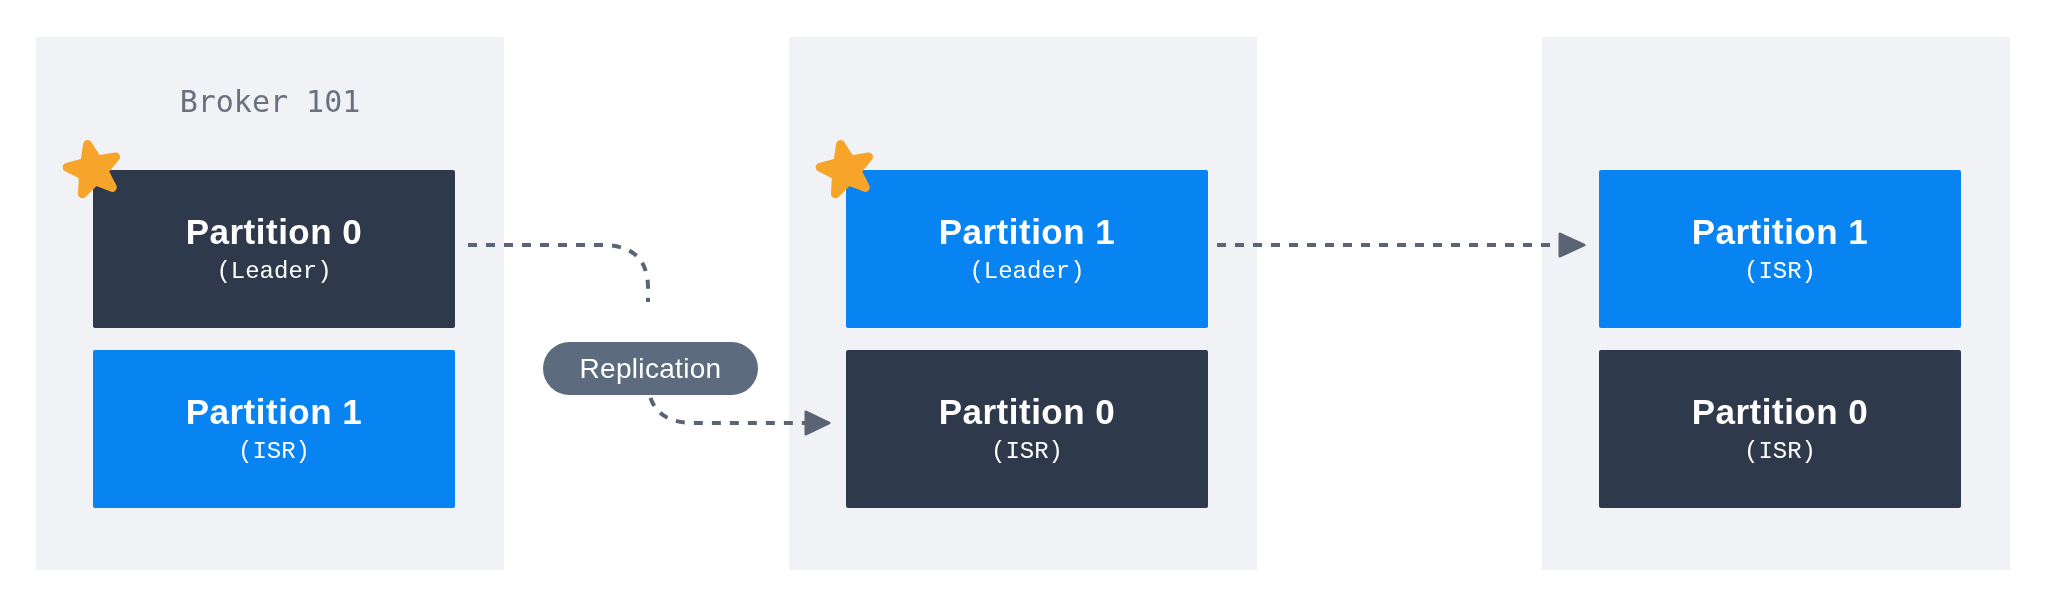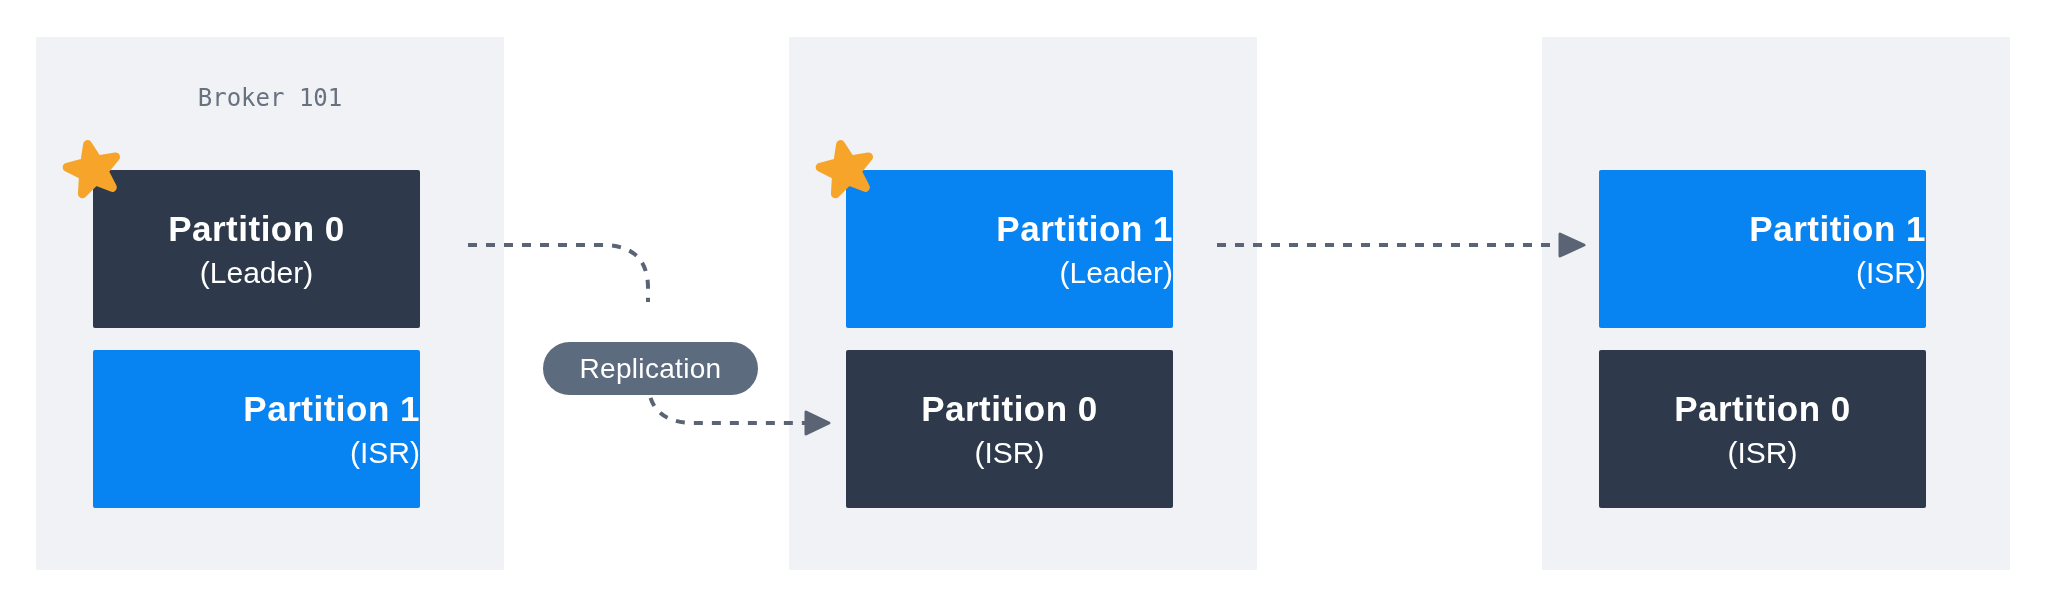--- a/index.html
+++ b/index.html
@@ -8,39 +8,39 @@
     background:var(--page-bg,#fff); overflow:hidden;
     font-family:"Liberation Sans", sans-serif;
   }
   .panel {
     position:absolute; top:37px; width:468px; height:533px;
     background:var(--panel-bg,#f0f2f5); z-index:0;
   }
   .panel-title {
     position:absolute; top:48px; left:0; right:0; text-align:center;
     font-family:"DejaVu Sans Mono", monospace;
-    font-size:24px; line-height:1.1; font-weight:500;
+    font-size:30px; line-height:1.1; font-weight:500;
     color:var(--title,#68717f); white-space:nowrap;
   }
   .pbox {
-    position:absolute; left:57px; width:327px; height:158px;
+    position:absolute; left:57px; width:362px; height:158px;
     border-radius:2px; display:flex; flex-direction:column;
     align-items:center; justify-content:center; z-index:1;
   }
   .pbox.slot-0 { top:133px; }
   .pbox.slot-1 { top:313px; }
   .pbox.navy { background:var(--navy,#2e3a4b); }
-  .pbox.blue { background:var(--blue,#0883f2);align-items:flex-end; }
+  .pbox.blue { background:var(--blue,#0883f2); }
   .pname {
     color:var(--text-light,#fff); font-size:35px; font-weight:700;
     line-height:1.15; letter-spacing:.5px; white-space:nowrap;
   }
   .prole {
-    color:var(--text-light,#fff); font-family:Liberation Sans, sans-serif;
-    font-size:30px; line-height:1.1; margin-top:7px; white-space:nowrap;
+    color:var(--text-light,#fff); font-family:Liberation Mono, monospace;
+    font-size:24px; line-height:1.1; margin-top:7px; white-space:nowrap;
   }
   .star {
     position:absolute; left:17px; top:93px; width:80px; height:80px; z-index:3;
   }
   .connectors {
     position:absolute; inset:0; width:2048px; height:601px;
     z-index:2; pointer-events:none;
   }
   .dashline {
     fill:none; stroke:var(--dash,#5a6474); stroke-width:4;

